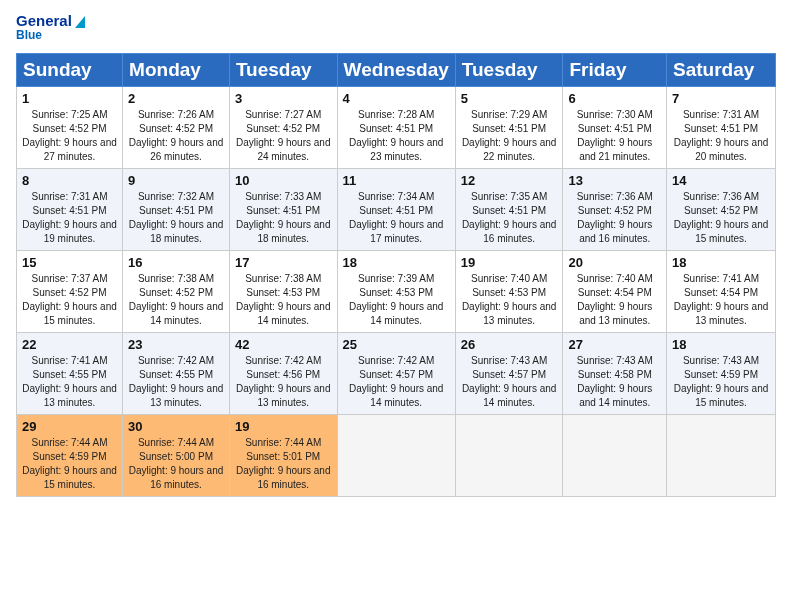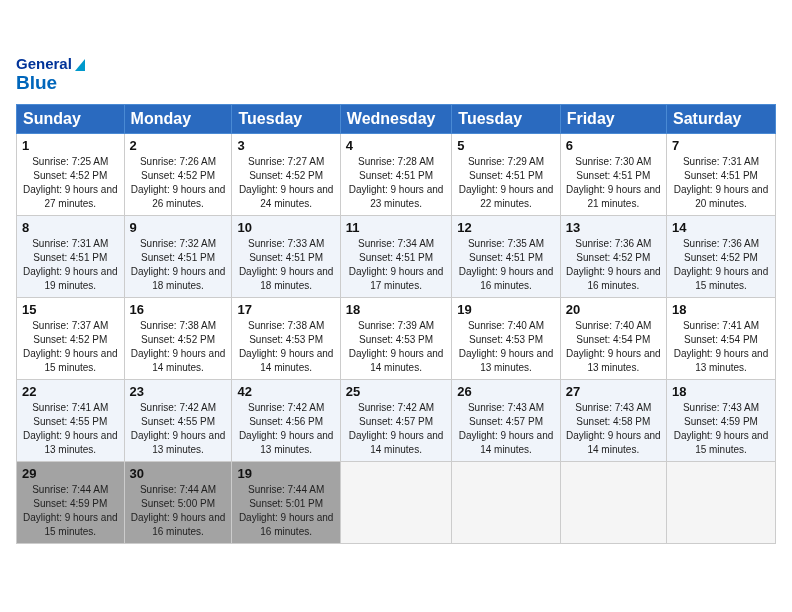--- a/index.html
+++ b/index.html
@@ -41,37 +41,37 @@
     .calendar-table {
       width: 100%;
       border-collapse: collapse;
       font-size: 10.5px;
     }
     .calendar-table th {
       background-color: #2a6abf;
       color: #fff;
       text-align: left;
       padding: 5px 6px;
-      font-size: 16px;
+      font-size: 19px;
       font-weight: bold;
       border: 1px solid #4a8ad4;
     }
     .calendar-table td {
       border: 1px solid #ccc;
       vertical-align: top;
       padding: 4px 5px;
       height: 80px;
       width: 113px;
       background: #fff;
     }
     .calendar-table tr:nth-child(even) td {
       background-color: #f0f4fa;
     }
     .calendar-table tr:last-child td {
-      background-color: #a3a3a3;
+      background-color: #fdba74;
     }
     .day-num {
       font-size: 13px;
       font-weight: bold;
       color: #111;
       display: block;
       margin-bottom: 2px;
     }
     .day-info {
       color: #222;
@@ -82,23 +82,23 @@
     .empty-cell {
       background: #f5f5f5 !important;
     }
   </style>
 </head>
 <body>
 
 <div class="container">
   <div class="header-row">
     <div class="logo">
-  <div style="line-height:1.15;margin-top:43px;">
+  <div style="line-height:1.15;">
     <div style="font-size:15px;font-weight:bold;color:#003399;">General<span style="display:inline-block;width:0;height:0;border-left:10px solid transparent;border-right:0px solid transparent;border-bottom:12px solid #0099cc;margin-left:3px;vertical-align:middle;"></span></div>
-    <div style="font-size:19px;font-weight:bold;color:#0066bb;">Blue</div>
+    <div style="font-size:12px;font-weight:bold;color:#0066bb;">Blue</div>
   </div>
 </div>
     <div class="title-section">
       <div class="month-title"></div>
       <div class="location-title"></div>
     </div>
   </div>
 
   <table class="calendar-table">
     <thead>

